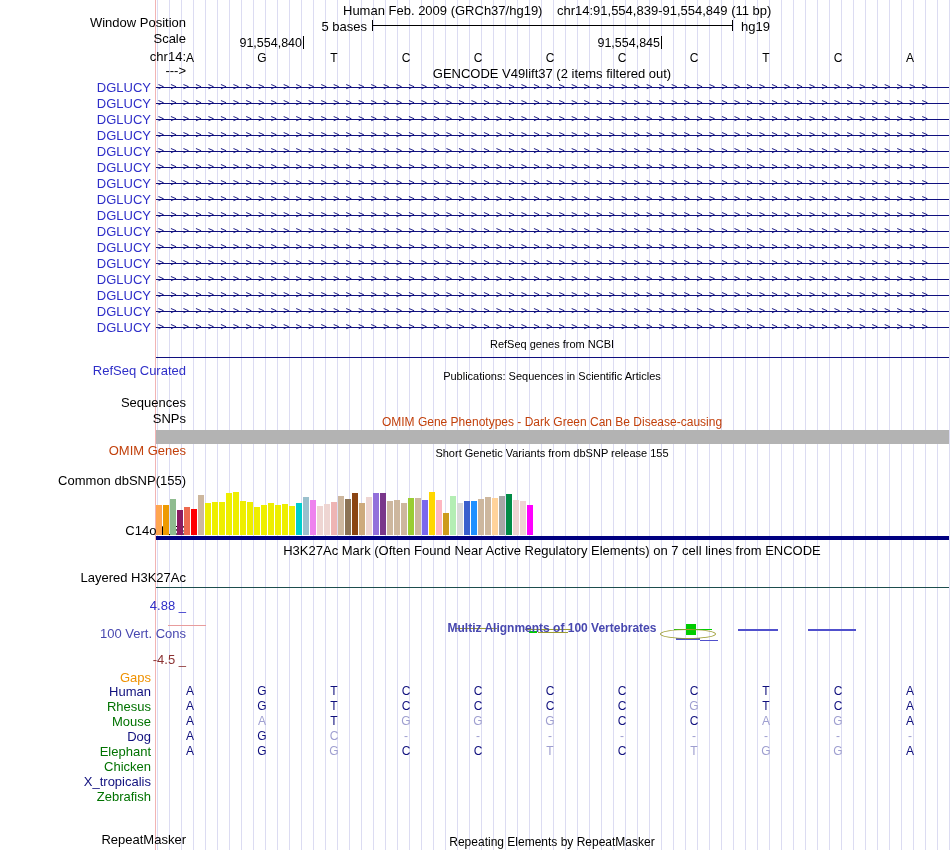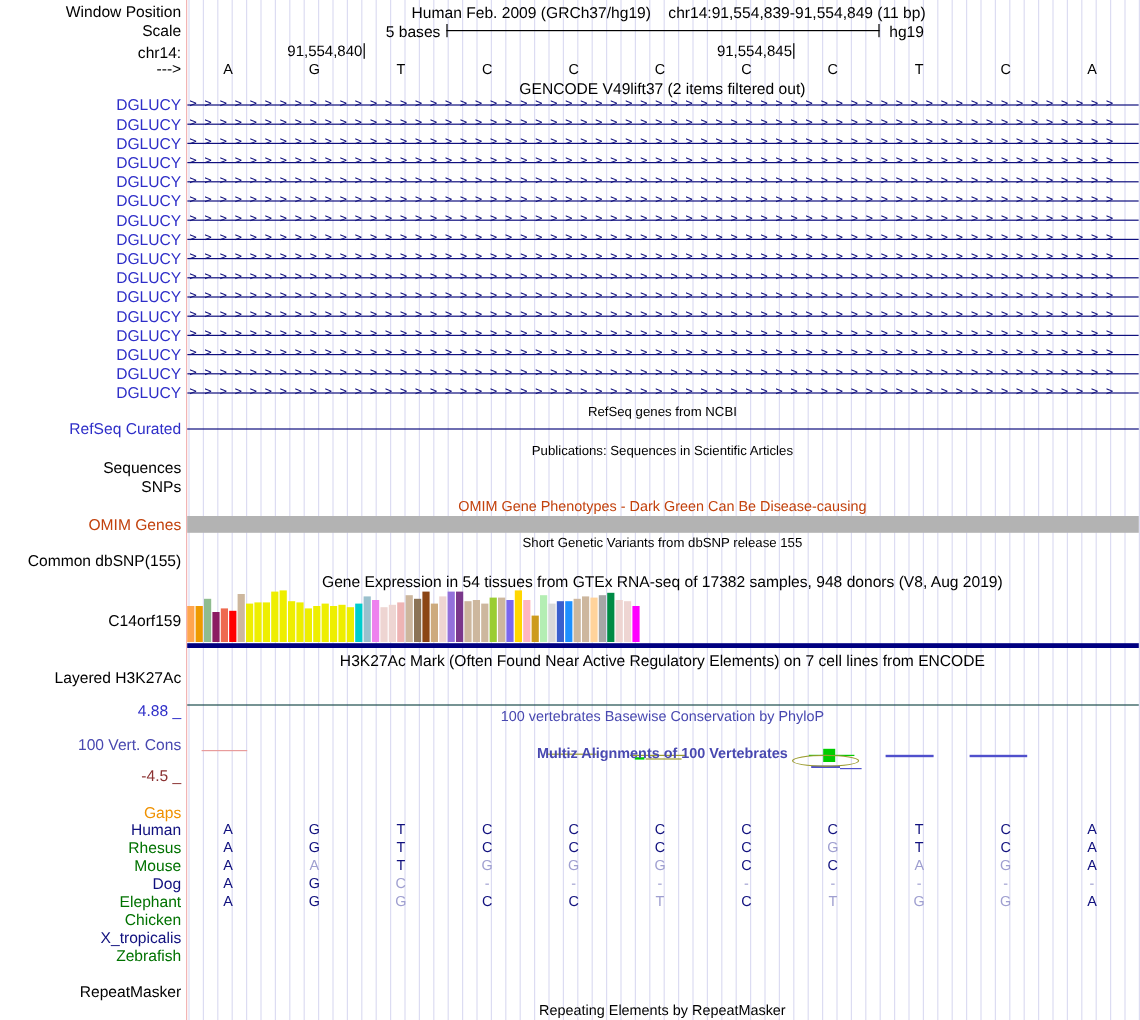--- a/index.html
+++ b/index.html
@@ -1,19 +1,19 @@
 <!DOCTYPE html>
 <html><head>
 <meta charset="utf-8">
 <style>
   html,body{margin:0;padding:0;background:#fff;}
   #browser{position:relative;width:950px;height:850px;background:#fff;overflow:hidden;
            font-family:"Liberation Sans",sans-serif;font-size:13px;color:#000;}
   .track-left-edge{position:absolute;top:0;width:1px;height:850px;background:#f2b4b4;}
-  .lab{position:absolute;right:799px;text-align:left;white-space:nowrap;line-height:13px;}
+  .lab{position:absolute;right:764px;text-align:left;white-space:nowrap;line-height:13px;margin-top:13px;}
   .ctitle{position:absolute;left:156px;width:792px;text-align:center;white-space:nowrap;line-height:13px;}
   .blue{color:#2e2ec8;} .dgreen{color:#c2410c;} .slate{color:#4848b0;} .dred{color:#8b3232;}
   .f11{font-size:11px;} .f12{font-size:12px;}
   .hline{position:absolute;}
   .tick{position:absolute;width:1px;background:#000;}
   #gtex-bars{position:absolute;left:156px;top:493px;width:793px;height:42px;display:flex;align-items:flex-end;}
 </style>
 </head>
 <body>
 
@@ -216,21 +216,20 @@
   <div class="lab" style="top:383px;">Sequences</div>
   <div class="lab" style="top:399px;">SNPs</div>
 
   <div class="ctitle dgreen f12" style="top:416px;">OMIM Gene Phenotypes - Dark Green Can Be Disease-causing</div>
   <div class="lab dgreen" style="top:431px;">OMIM Genes</div>
   <div class="hline" style="left:156px;top:430px;width:793px;height:14px;background:#b3b3b3;"></div>
 
   <div class="ctitle f11" style="top:447px;">Short Genetic Variants from dbSNP release 155</div>
   <div class="lab" style="top:461px;">Common dbSNP(155)</div>
 
-  <div class="ctitle" style="top:478px;">Gene Expression in 54 tissues from GTEx RNA-seq of 17382 samples, 948 donors (V8, Aug 2019)</div>
   <div class="lab" style="top:511px;">C14orf159</div>
   <div id="gtex-bars">
       <div style="height: 30px; background: rgb(255, 165, 79); width: 6px; margin-right: 1px; flex: 0 0 auto;"></div>
       <div style="height: 30px; background: rgb(238, 154, 0); width: 6px; margin-right: 1px; flex: 0 0 auto;"></div>
       <div style="height: 36px; background: rgb(143, 188, 143); width: 6px; margin-right: 1px; flex: 0 0 auto;"></div>
       <div style="height: 25px; background: rgb(139, 28, 98); width: 6px; margin-right: 1px; flex: 0 0 auto;"></div>
       <div style="height: 28px; background: rgb(238, 106, 80); width: 6px; margin-right: 1px; flex: 0 0 auto;"></div>
       <div style="height: 26px; background: rgb(255, 0, 0); width: 6px; margin-right: 1px; flex: 0 0 auto;"></div>
       <div style="height: 40px; background: rgb(205, 183, 158); width: 6px; margin-right: 1px; flex: 0 0 auto;"></div>
       <div style="height: 32px; background: rgb(238, 238, 0); width: 6px; margin-right: 1px; flex: 0 0 auto;"></div>
@@ -281,21 +280,20 @@
       <div style="height: 34px; background: rgb(238, 213, 210); width: 6px; margin-right: 1px; flex: 0 0 auto;"></div>
       <div style="height: 30px; background: rgb(255, 0, 255); width: 6px; margin-right: 1px; flex: 0 0 auto;"></div>
     </div>
   <div class="hline" style="left:156px;top:536px;width:793px;height:4px;background:#000080;"></div>
 
   <div class="ctitle" style="top:544px;">H3K27Ac Mark (Often Found Near Active Regulatory Elements) on 7 cell lines from ENCODE</div>
   <div class="lab" style="top:558px;">Layered H3K27Ac</div>
   <div class="hline" style="left:156px;top:587px;width:793px;height:1px;background:#1d4d4d;"></div>
 
   <div class="lab blue" style="top:586px;">4.88 _</div>
-  <div class="ctitle slate f12" style="top:591px;">100 vertebrates Basewise Conservation by PhyloP</div>
   <div class="lab slate" style="top:614px;">100 Vert. Cons</div>
   <div class="lab dred" style="top:640px;">-4.5 _</div>
   <div id="phylop-marks">
       <div style="position: absolute; left: 168px; top: 625px; width: 38px; height: 1px; background: rgb(232, 156, 156);"></div>
       <div style="position: absolute; left: 455px; top: 628px; width: 42px; height: 1px; background: rgb(156, 156, 48);"></div>
       <div style="position: absolute; left: 525px; top: 629px; width: 46px; height: 1px; background: rgb(156, 156, 48);"></div>
       <div style="position: absolute; left: 529px; top: 631px; width: 8px; height: 2px; background: rgb(0, 204, 0);"></div>
       <div style="position: absolute; left: 538px; top: 632px; width: 30px; height: 1px; background: rgb(156, 156, 48);"></div>
       <div style="position: absolute; left: 674px; top: 629px; width: 38px; height: 1px; background: rgb(0, 204, 0);"></div>
       <div style="position: absolute; left: 686px; top: 624px; width: 10px; height: 11px; background: rgb(0, 204, 0);"></div>

